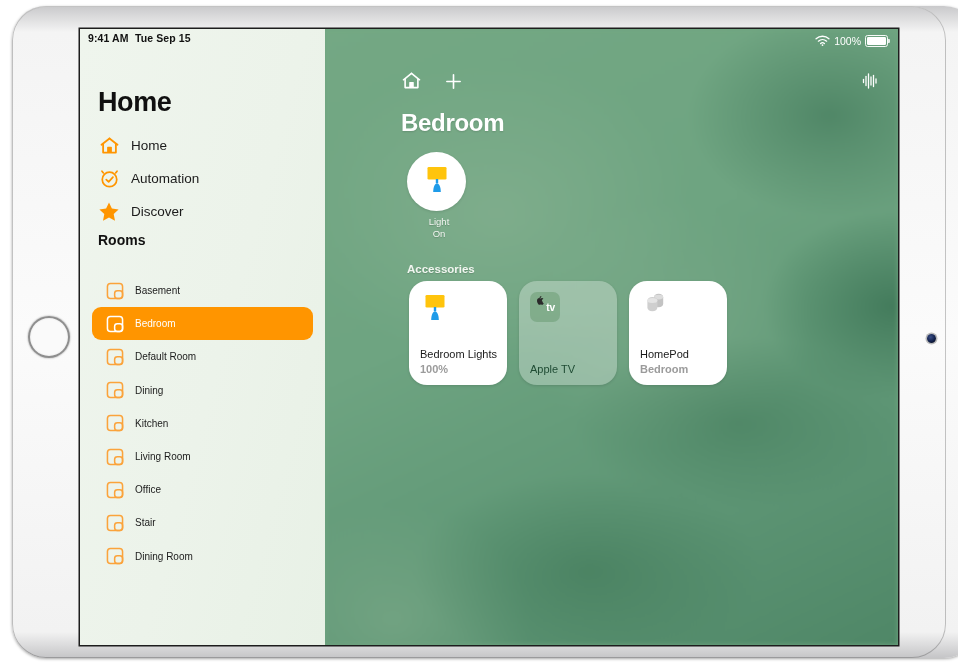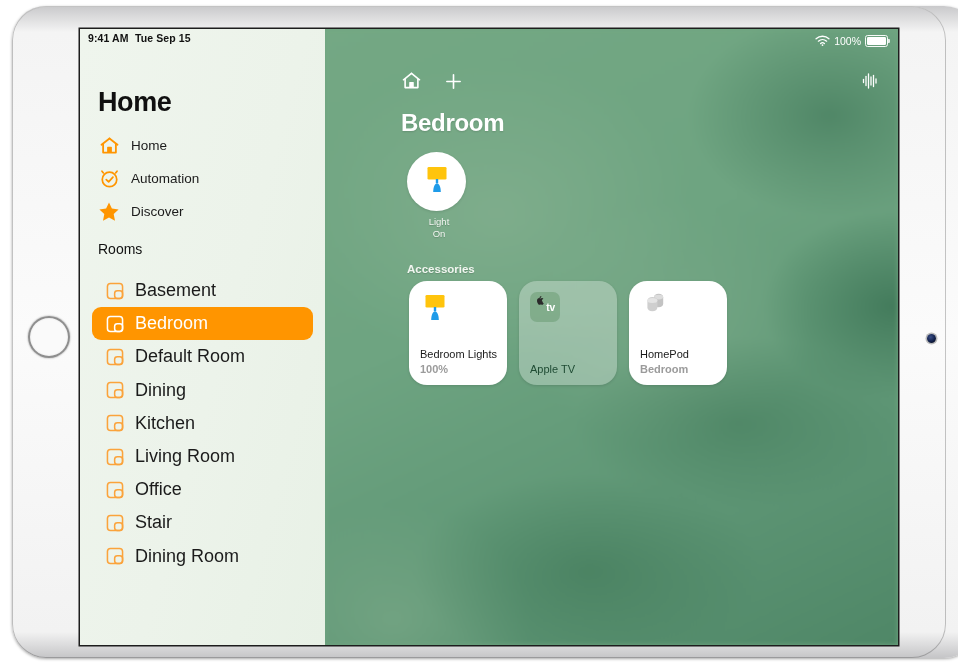--- a/index.html
+++ b/index.html
@@ -29,27 +29,27 @@
   .status-time{position:absolute;left:8px;top:3px;font-size:10.5px;font-weight:bold;color:#111;letter-spacing:.1px;}
   .status-date{position:absolute;left:55px;top:3px;font-size:10.5px;font-weight:bold;color:#111;letter-spacing:.1px;}
 
   .sb-title{position:absolute;left:18px;top:58px;font-size:27px;font-weight:bold;color:#101010;letter-spacing:-.4px;}
 
   .nav-list{position:absolute;left:0;top:100px;width:245px;}
   .nav-item{position:relative;height:33px;display:flex;align-items:center;padding-left:18px;}
   .nav-ico{width:22px;height:22px;margin-right:11px;display:flex;align-items:center;justify-content:center;flex:none;}
   .nav-label{font-size:13.5px;color:#1b1b1b;}
 
-  .section-head{position:absolute;left:18px;top:212px;font-size:14px;font-weight:normal;color:#111;}
+  .section-head{position:absolute;left:18px;top:203px;font-size:14px;font-weight:bold;color:#111;}
 
   .rooms{position:absolute;left:0;top:245px;width:245px;}
   .room-item{position:relative;height:33.2px;display:flex;align-items:center;padding-left:13px;margin:0 12px 0 12px;border-radius:9px;}
   .room-item.sel{background:#FF9500;}
   .room-ico{width:20px;height:20px;margin-right:10px;flex:none;display:flex;align-items:center;justify-content:center;}
-  .room-label{font-size:18px;color:#1b1b1b;}
+  .room-label{font-size:10px;color:#1b1b1b;}
   .room-item.sel .room-label{color:#ffffff;}
 
   
   #main{position:absolute;left:245px;top:0;width:573px;height:616px;overflow:hidden;
     background:#6fa57f;}
   #wall{position:absolute;inset:0;
     background:
       radial-gradient(ellipse 210px 150px at 88% 14%, rgba(70,125,94,.75) 0%, rgba(70,125,94,0) 68%),
       radial-gradient(ellipse 185px 135px at 99% 45%, rgba(62,118,87,.85) 0%, rgba(62,118,87,0) 70%),
       radial-gradient(ellipse 230px 120px at 72% 64%, rgba(66,122,90,.55) 0%, rgba(66,122,90,0) 72%),

